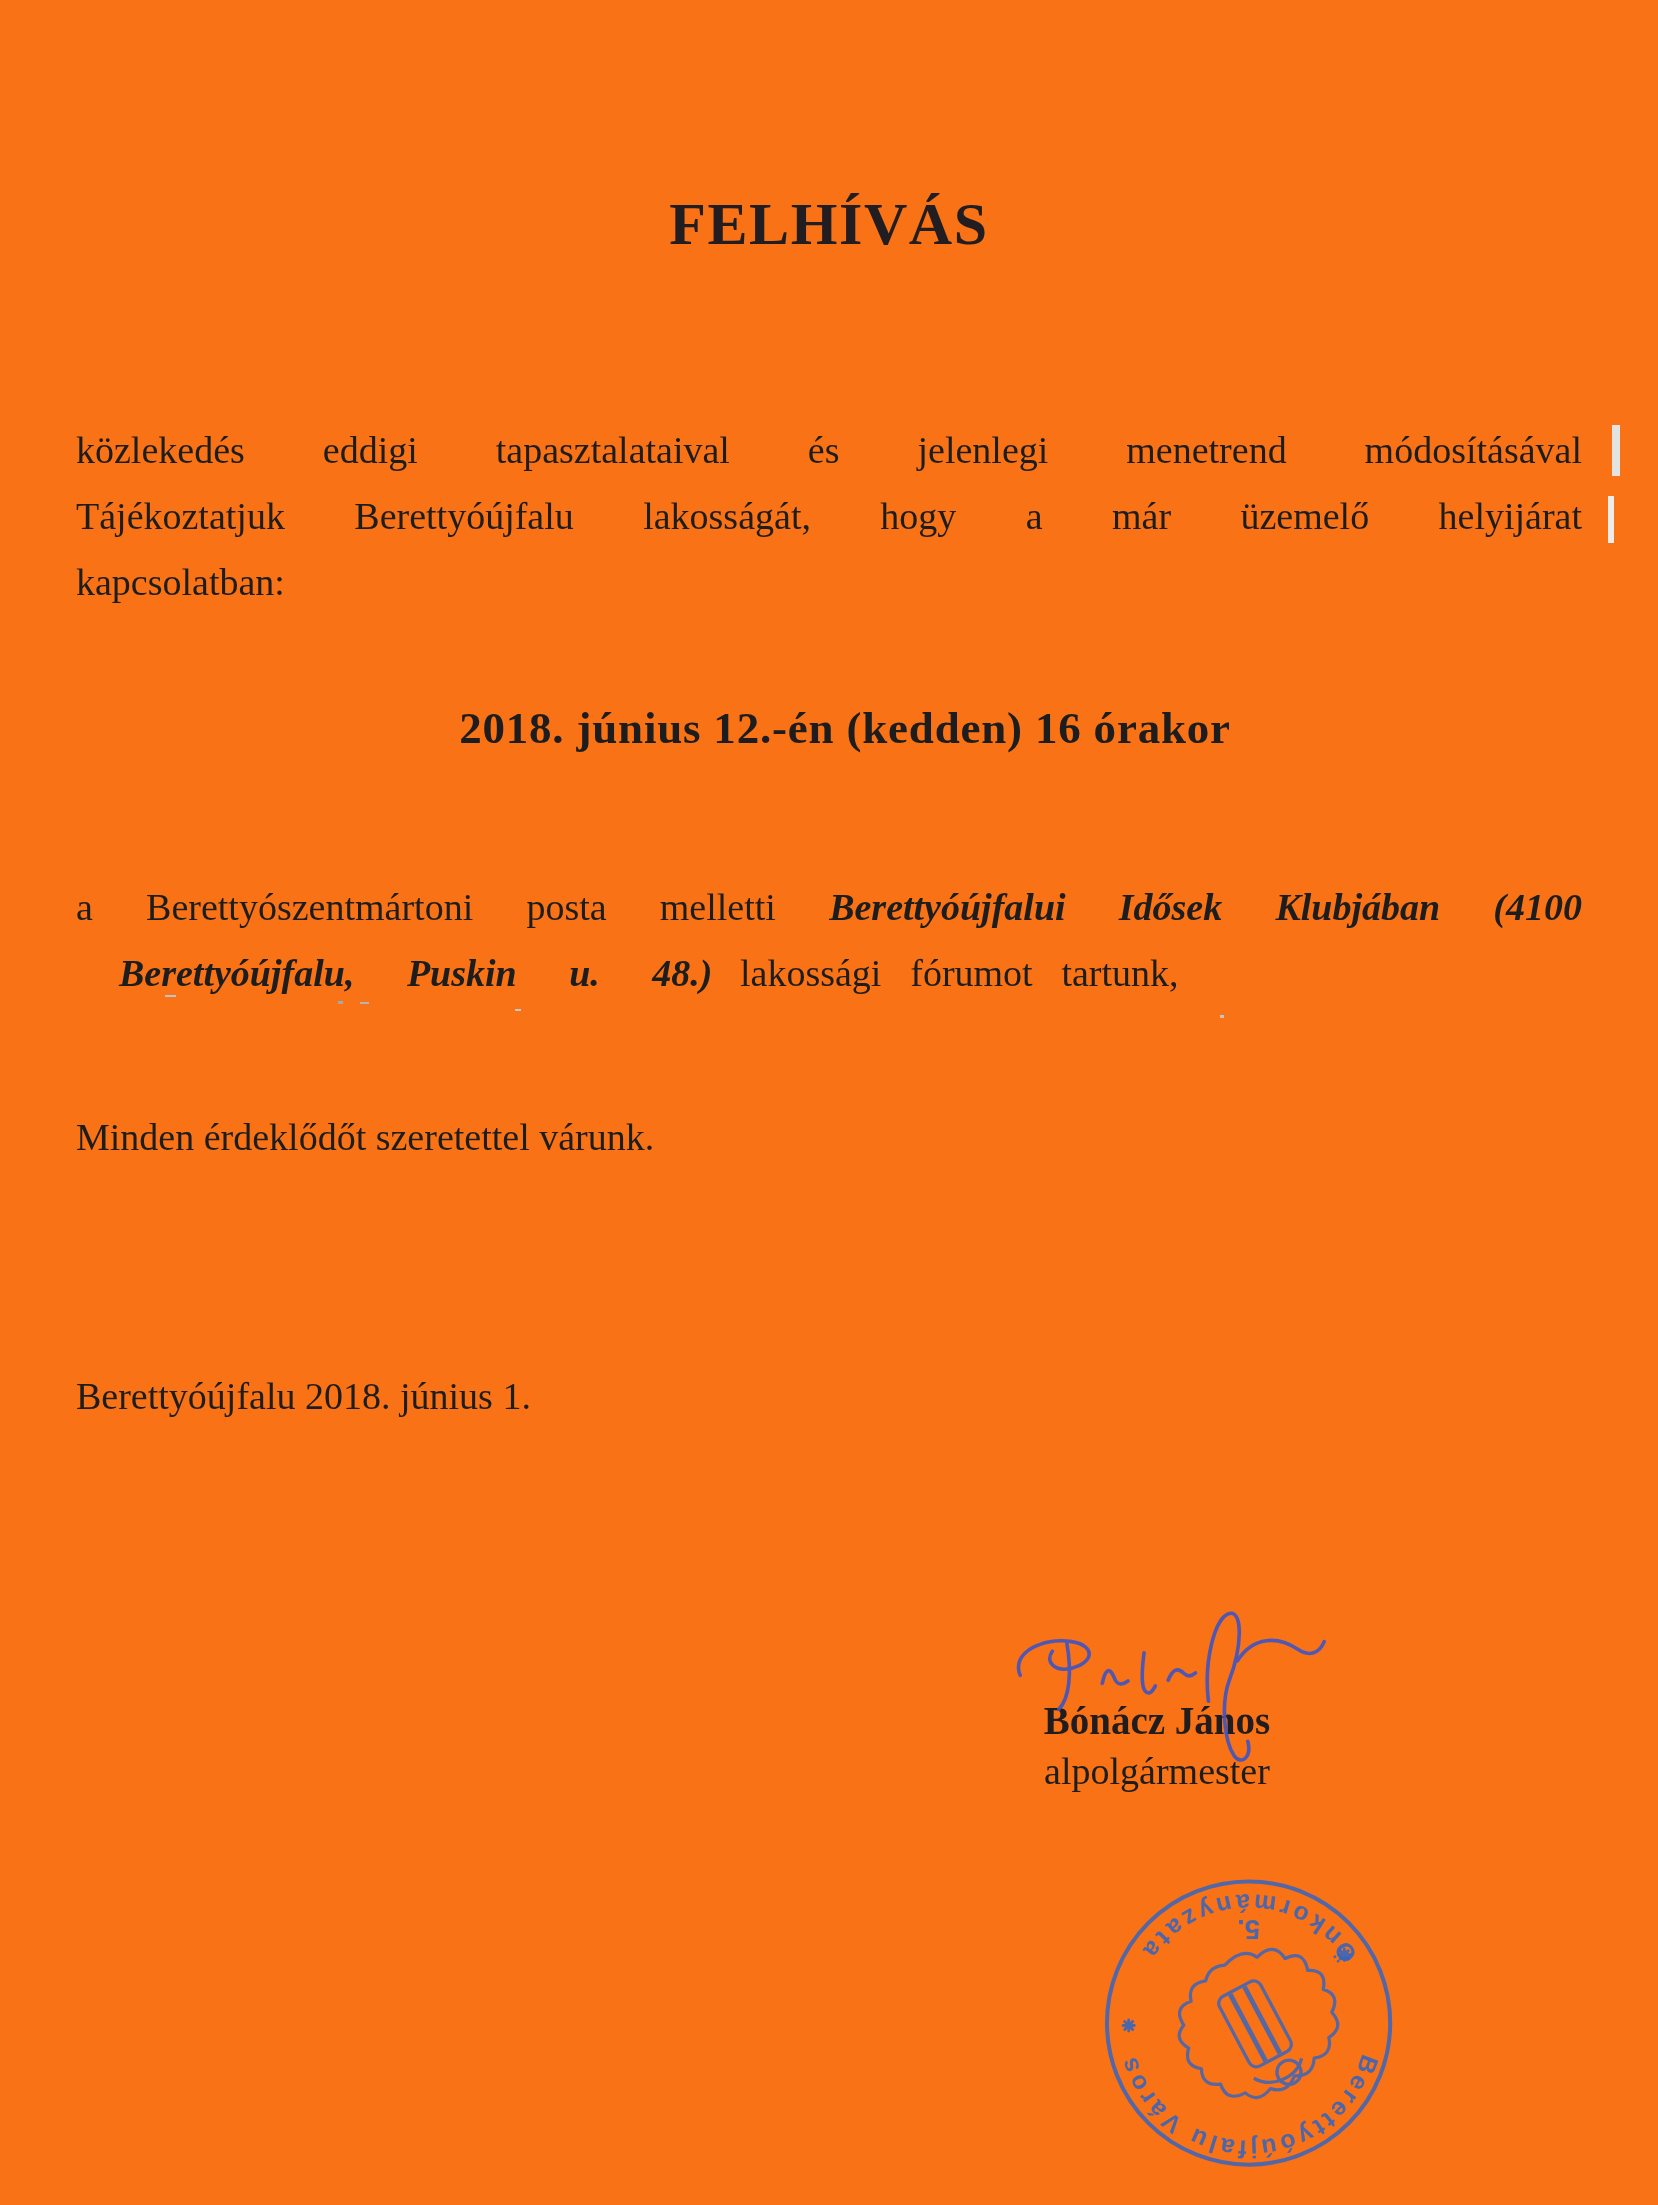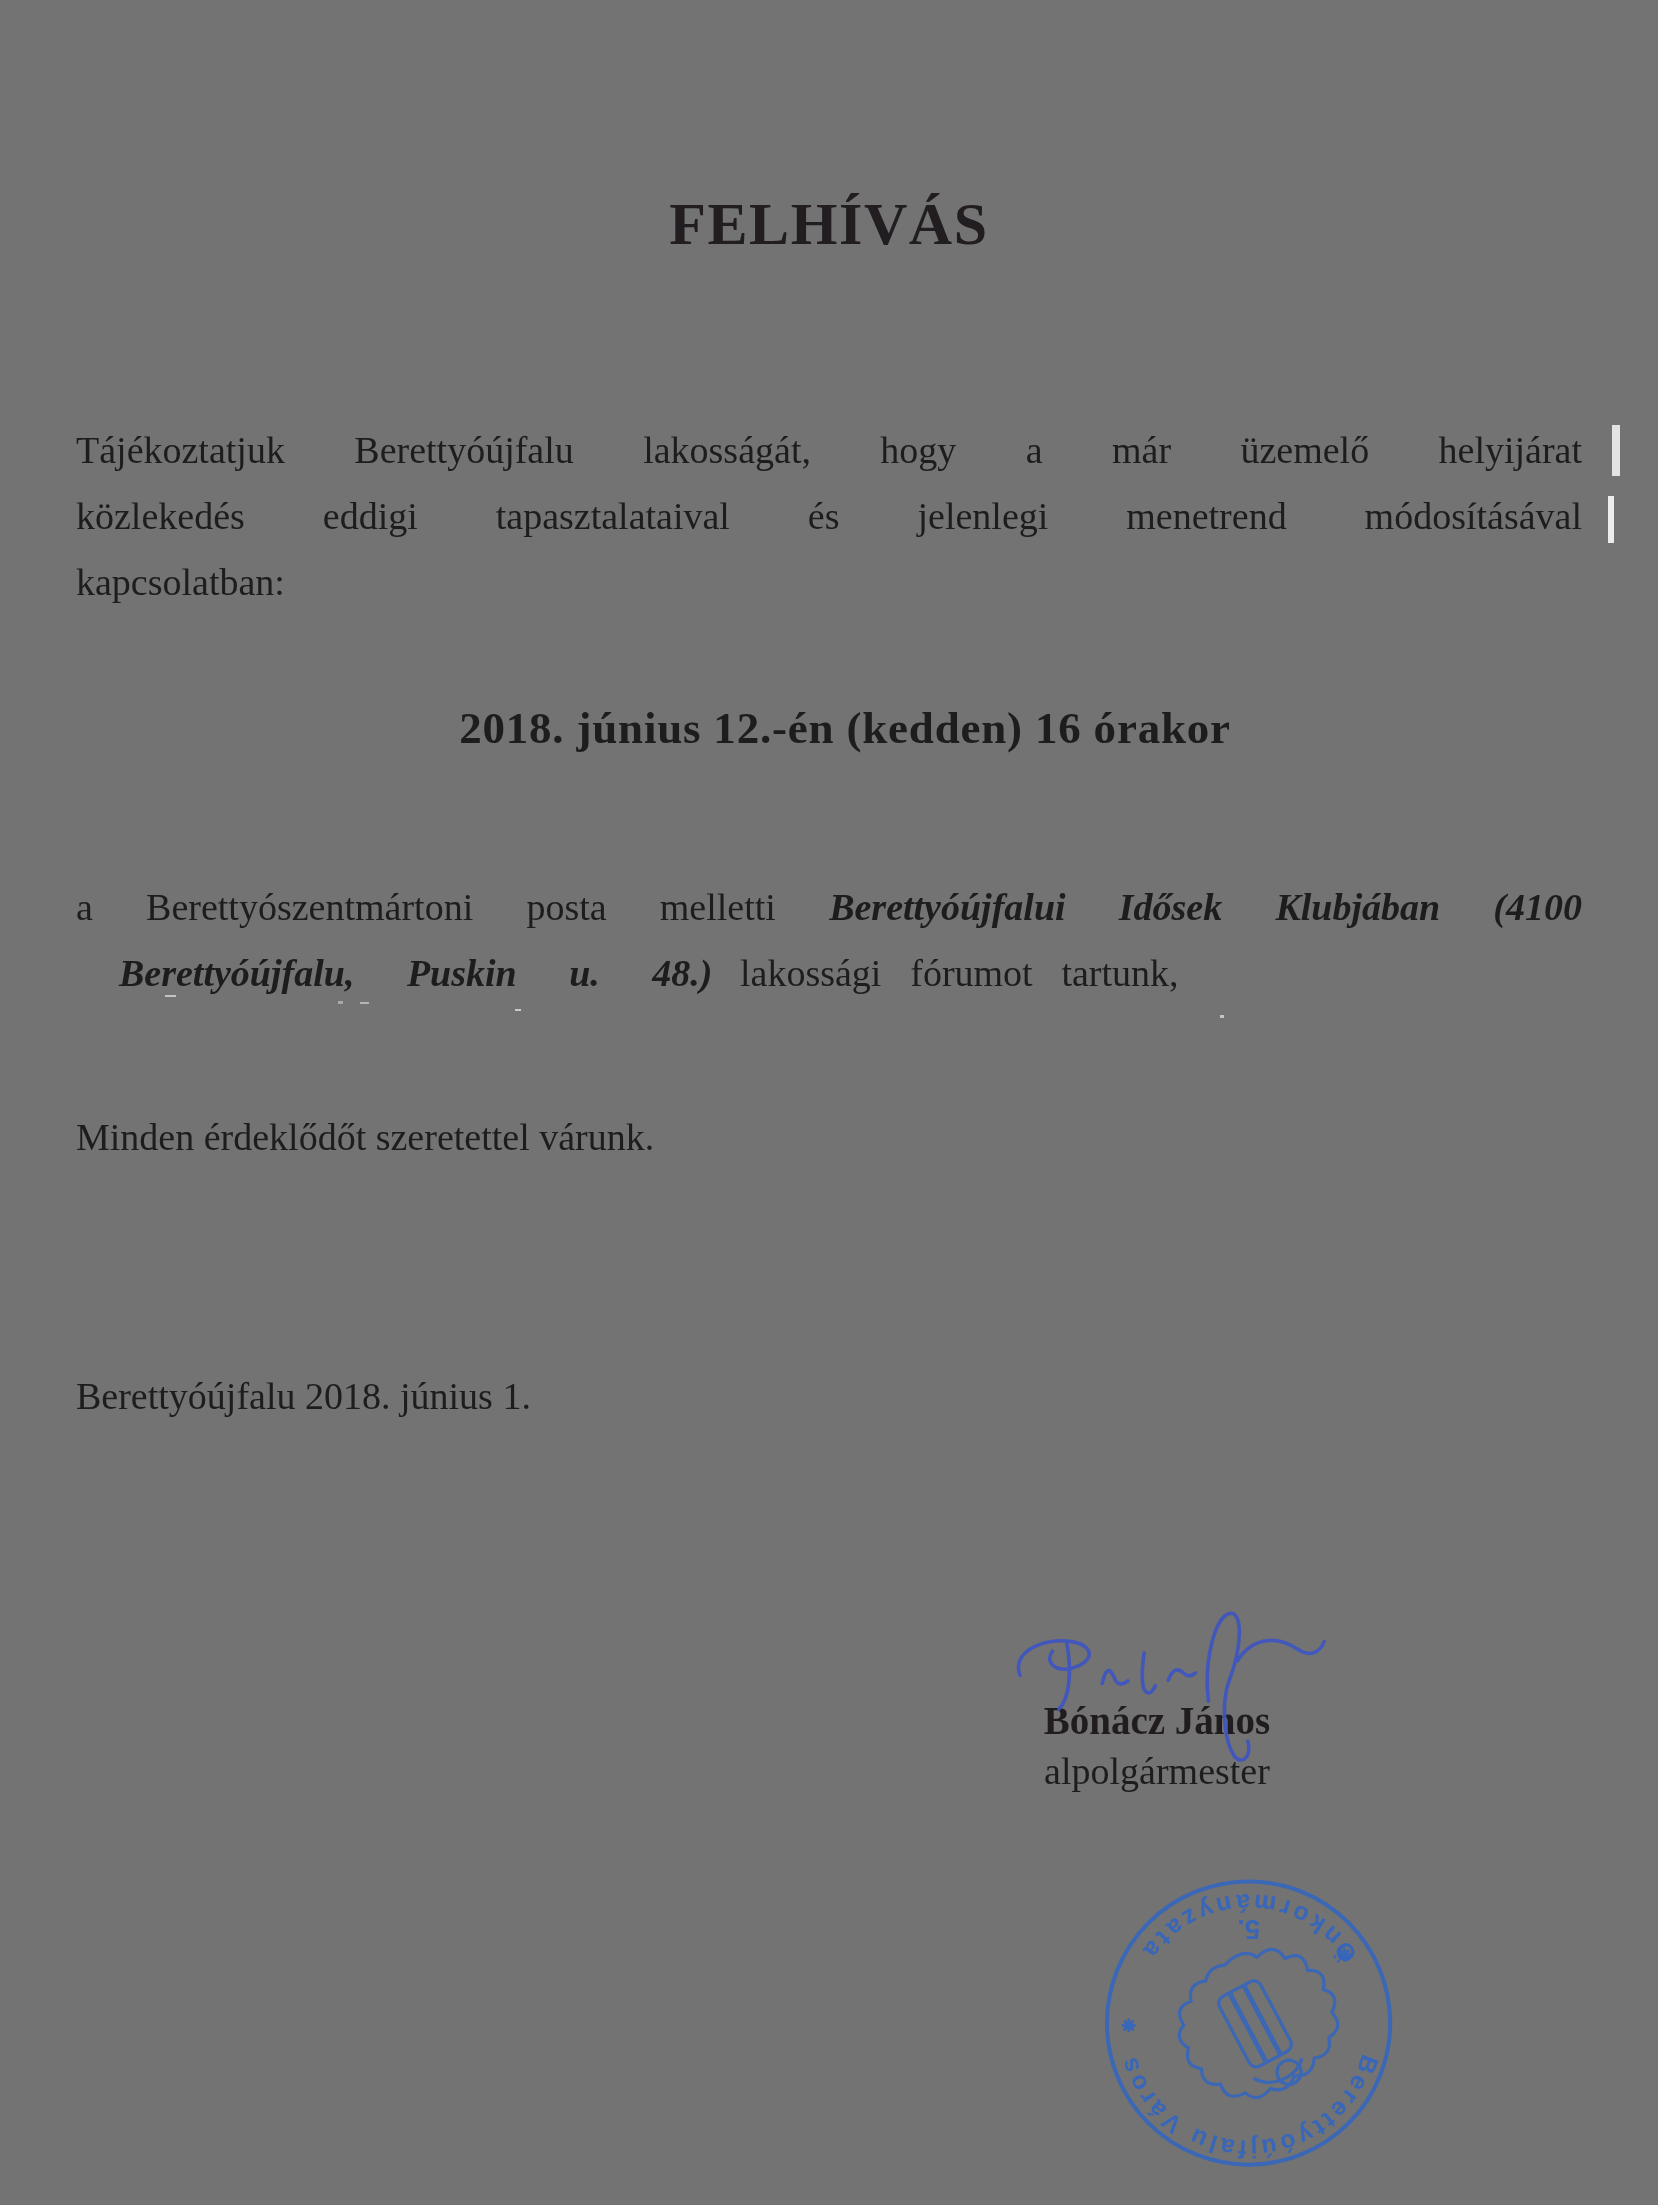--- a/index.html
+++ b/index.html
@@ -1,20 +1,20 @@
 <!DOCTYPE html>
 <html style="font-size:13px"><head>
 <meta charset="utf-8">
 <style>
   html,body{margin:0;padding:0;background:#ffffff;}
   .page{
     position:relative;
     width:1658px;
     height:2205px;
-    background:#737373;
+    background:#f97316;
     font-family:"Liberation Serif", serif;
     color:#1d1d1d;
     overflow:hidden;
   }
   .doc-title{
     position:absolute;
     left:76px; top:190px; width:1506px;
     text-align:center;
     font-size:60px; font-weight:bold;
     letter-spacing:1.6px;
@@ -54,22 +54,22 @@
   .artifact{ position:absolute; }
 </style>
 </head>
 <body>
 
 <div class="page">
 
   <div class="doc-title">FELHÍVÁS</div>
 
   <div class="para intro">
+    <div class="jline">közlekedés eddigi tapasztalataival és jelenlegi menetrend módosításával</div>
     <div class="jline">Tájékoztatjuk Berettyóújfalu lakosságát, hogy a már üzemelő helyijárat</div>
-    <div class="jline">közlekedés eddigi tapasztalataival és jelenlegi menetrend módosításával</div>
     <div>kapcsolatban:</div>
   </div>
 
   <div class="datetime-line">2018. június 12.-én (kedden) 16 órakor</div>
 
   <div class="para location">
     <div class="jline"><span class="reg">a Berettyószentmártoni posta melletti</span> <span class="em-bi">Berettyóújfalui Idősek Klubjában (4100</span></div>
     <div class="loc-line2"><span class="em-bi">Berettyóújfalu, Puskin u. 48.)</span> <span class="reg">lakossági fórumot tartunk,</span></div>
   </div>
 

